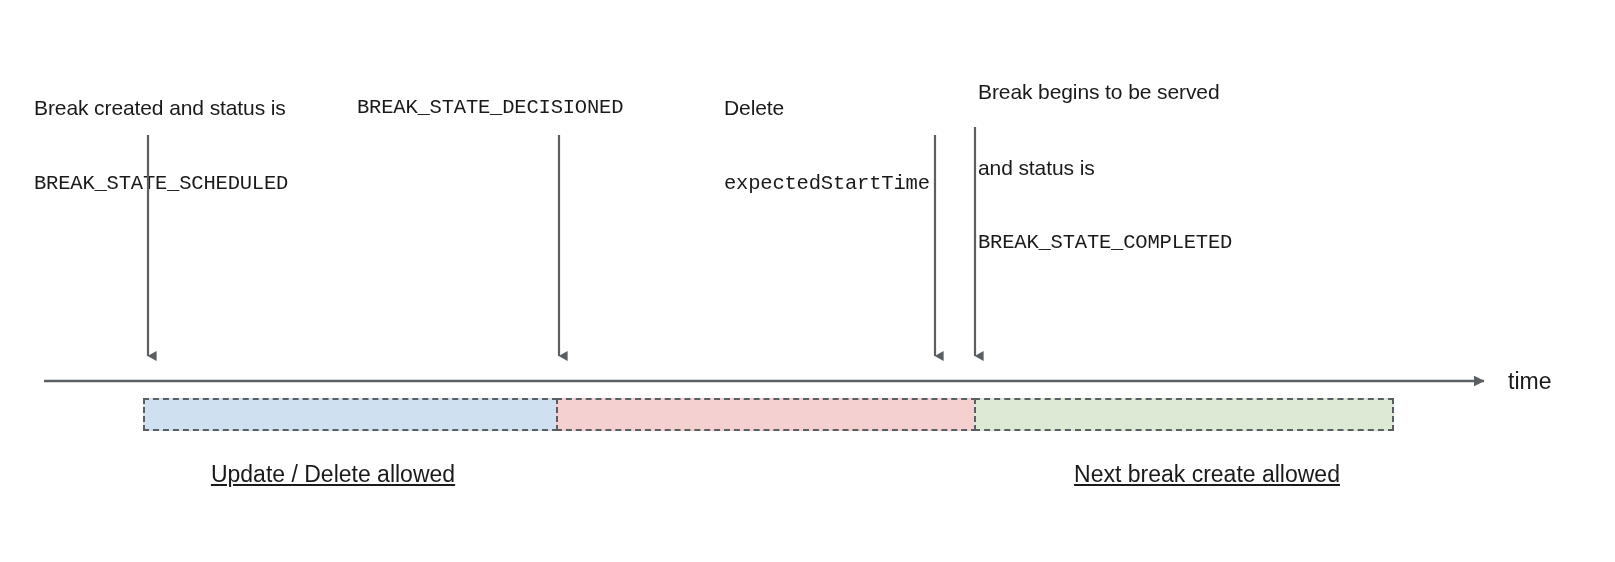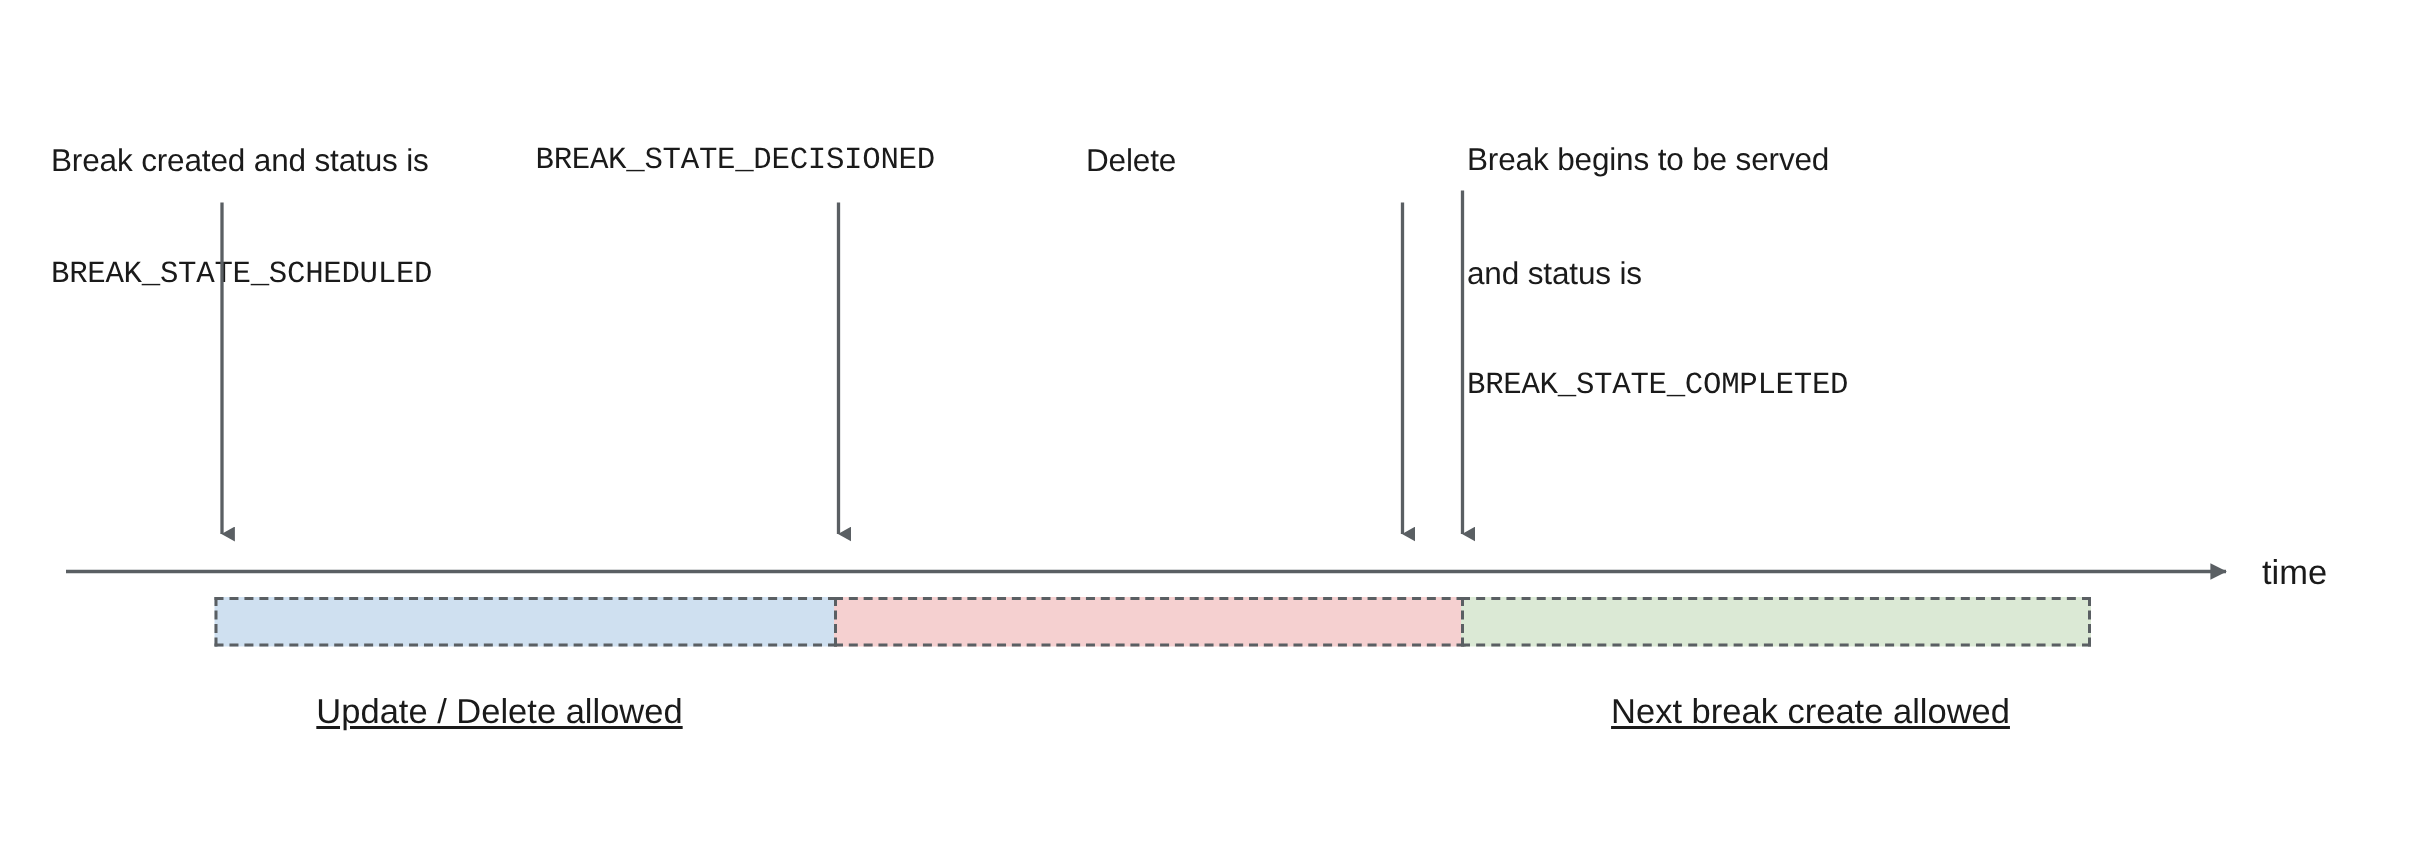--- a/index.html
+++ b/index.html
@@ -35,21 +35,21 @@
   }
   .ann-line.mono {
     font-family: "Liberation Mono", monospace;
     font-size: 20.5px;
     letter-spacing: -0.2px;
   }
 
   .ann-1 { left: 34px;  top: 48px; }
   .ann-2 { left: 357px; top: 48px; }
   .ann-3 { left: 724px; top: 48px; }
-  .ann-4 { left: 978px; top: 47px; }
+  .ann-4 { left: 978px; top: 32px; }
 
   
   #arrows {
     position: absolute;
     left: 0;
     top: 0;
     width: 1615px;
     height: 562px;
     pointer-events: none;
   }
@@ -105,20 +105,21 @@
     <span class="ann-line">Break created and status is</span>
     <span class="ann-line mono">BREAK_STATE_SCHEDULED</span>
   </div>
 
   <div class="annotation ann-2">
     <span class="ann-line mono">BREAK_STATE_DECISIONED</span>
   </div>
 
   <div class="annotation ann-3">
     <span class="ann-line">Delete</span>
+    <span class="ann-line mono">expectedStartTime</span>
   </div>
 
   <div class="annotation ann-4">
     <span class="ann-line">Break begins to be served</span>
     <span class="ann-line">and status is</span>
     <span class="ann-line mono">BREAK_STATE_COMPLETED</span>
   </div>
 
   <svg id="arrows" viewBox="0 0 1615 562" width="1615" height="562">
     <defs>

